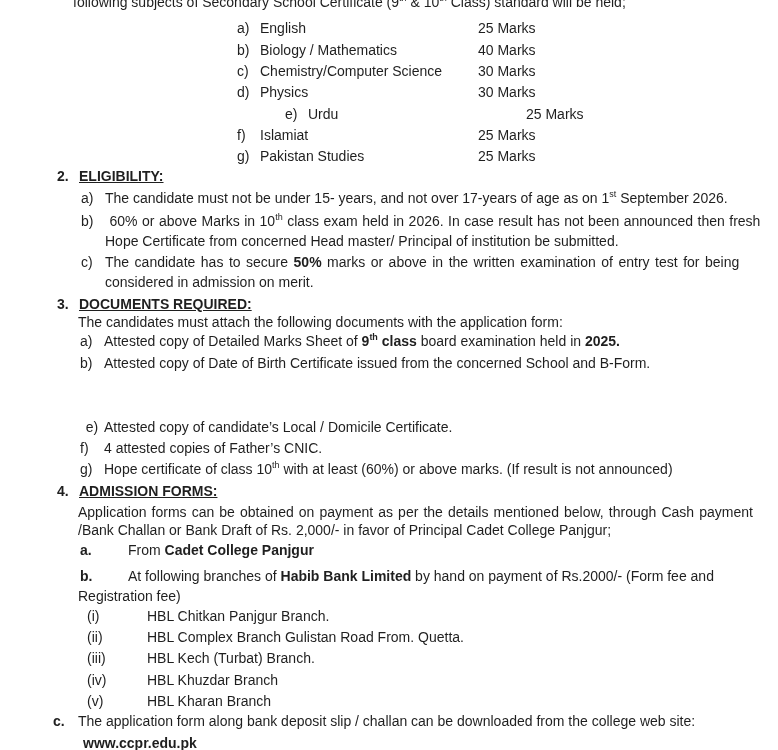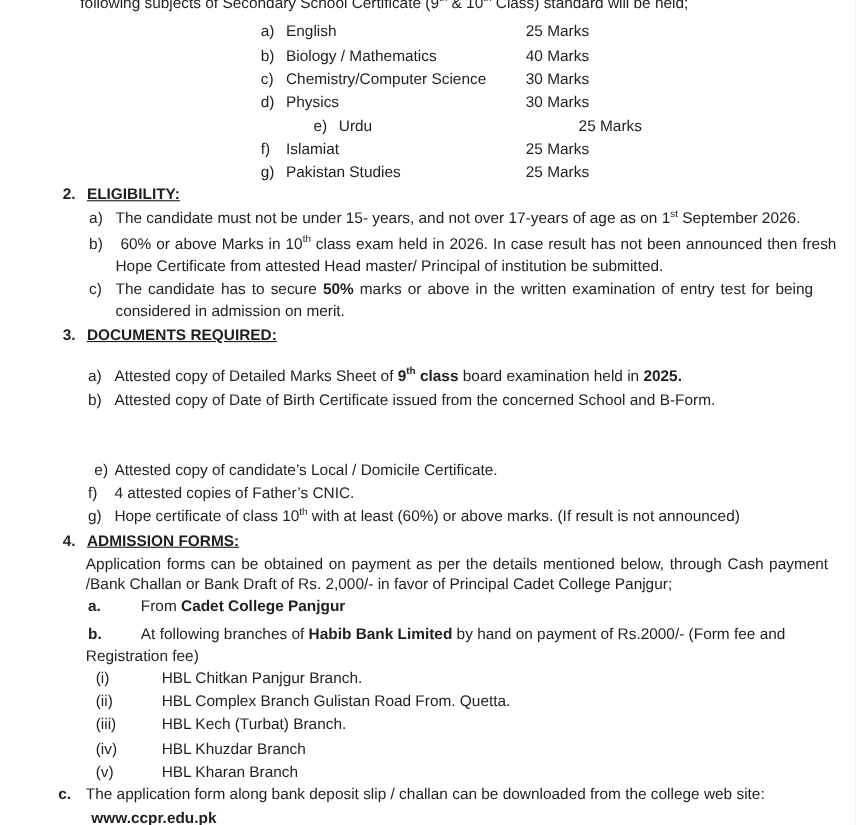--- a/index.html
+++ b/index.html
@@ -64,29 +64,30 @@
 
   <div class="ln heading" style="top:166px;left:57px;">
     <span class="hnum">2.</span><span class="htitle">ELIGIBILITY:</span>
   </div>
   <div class="ln" style="top:188px;left:81px;">
     <span class="lbl w24">a)</span><span><span>The candidate must not be under 15- years, and not over 17-years of age as on 1</span><sup>st</sup><span> September 2026.</span></span>
   </div>
   <div class="ln ws-sm" style="top:211px;left:81px;">
     <span class="lbl w24">b)</span><span><span> 60% or above Marks in 10</span><sup>th</sup><span> class exam held in 2026. In case result has not been announced then fresh</span></span>
   </div>
-  <div class="ln" style="top:231px;left:105px;">Hope Certificate from attested Head master/ Principal of institution be submitted.</div>
+  <div class="ln" style="top:231px;left:105px;">Hope Certificate from concerned Head master/ Principal of institution be submitted.</div>
   <div class="ln ws-wide" style="top:252px;left:81px;">
     <span class="lbl w24">c)</span><span><span>The candidate has to secure </span><span style="font-weight: bold;">50%</span><span> marks or above in the written examination of entry test for being</span></span>
   </div>
   <div class="ln" style="top:272px;left:105px;">considered in admission on merit.</div>
 
   <div class="ln heading" style="top:294px;left:57px;">
     <span class="hnum">3.</span><span class="htitle">DOCUMENTS REQUIRED:</span>
   </div>
+  <div class="ln" style="top:312px;left:78px;">The candidates must attach the following documents with the application form:</div>
   <div class="ln" style="top:331px;left:80px;">
     <span class="lbl w24">a)</span><span><span>Attested copy of Detailed Marks Sheet of </span><span style="font-weight: bold;">9</span><sup style="font-weight: bold;">th</sup><span style="font-weight: bold;"> class</span><span> board examination held in </span><span style="font-weight: bold;">2025.</span></span>
   </div>
   <div class="ln" style="top:353px;left:80px;">
     <span class="lbl w24">b)</span><span><span>Attested copy of Date of Birth Certificate issued from the concerned School and B-Form.</span></span>
   </div>
   <div class="ln" style="top:417px;left:80px;text-align:center;">
     <span class="lbl w24">e)</span><span><span>Attested copy of candidate’s Local / Domicile Certificate.</span></span>
   </div>
   <div class="ln" style="top:438px;left:80px;">

